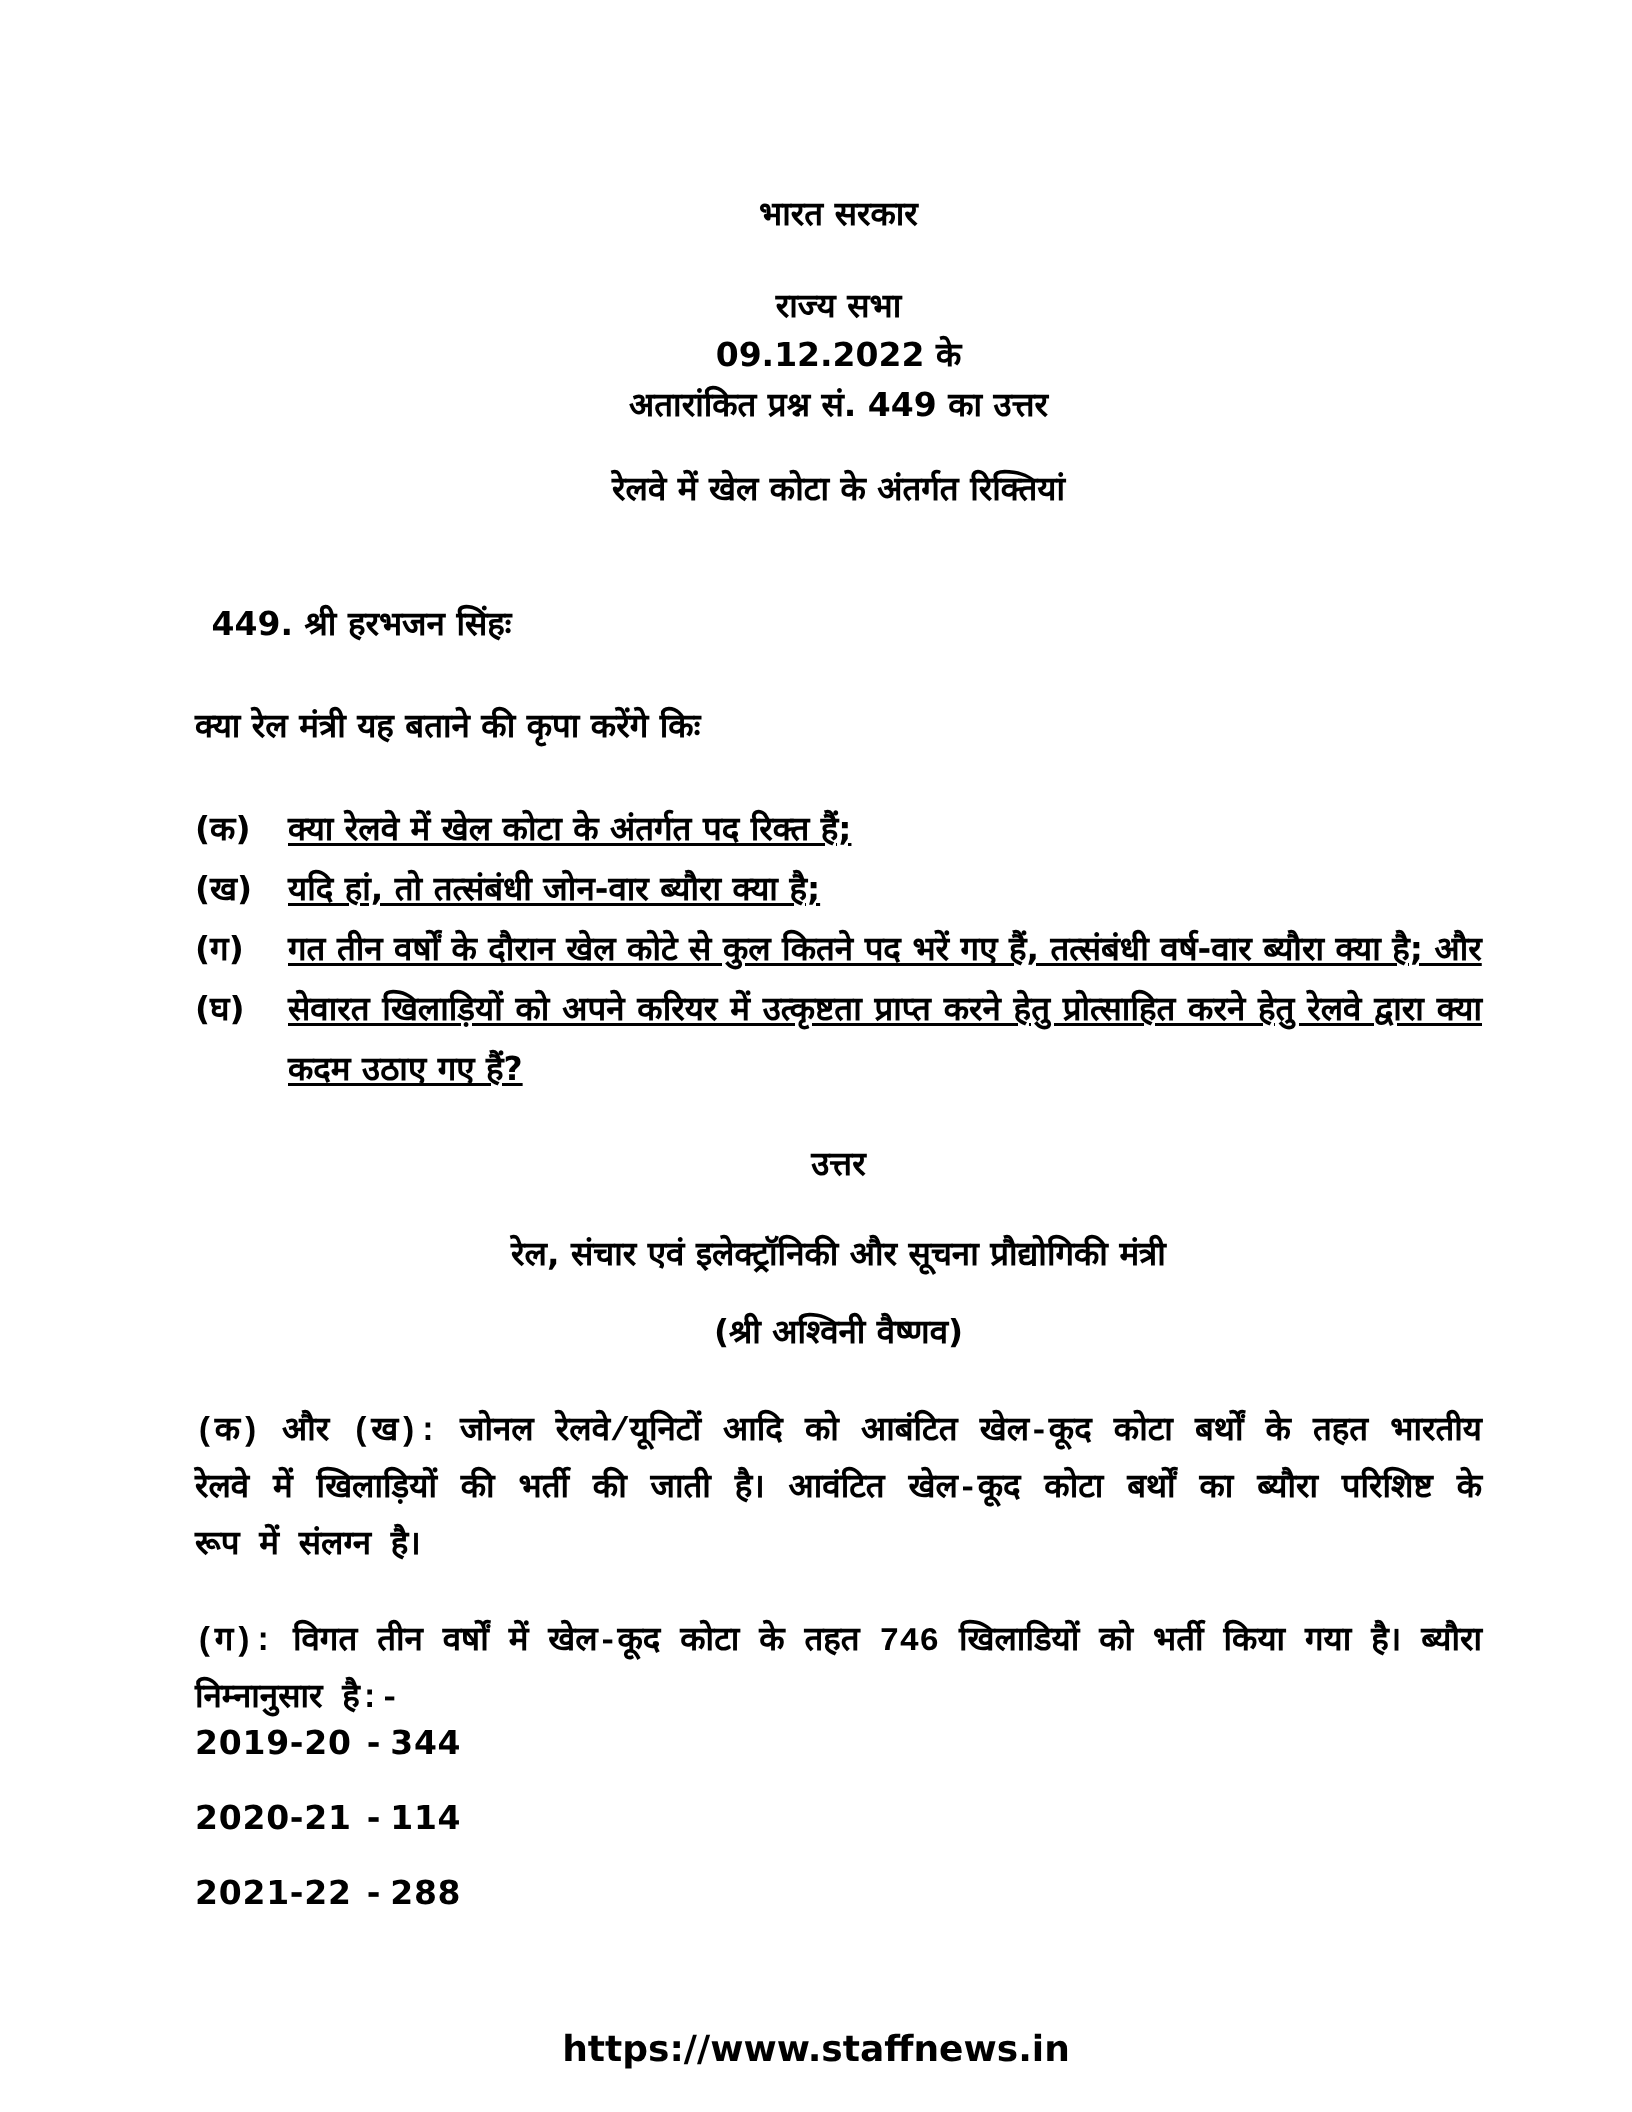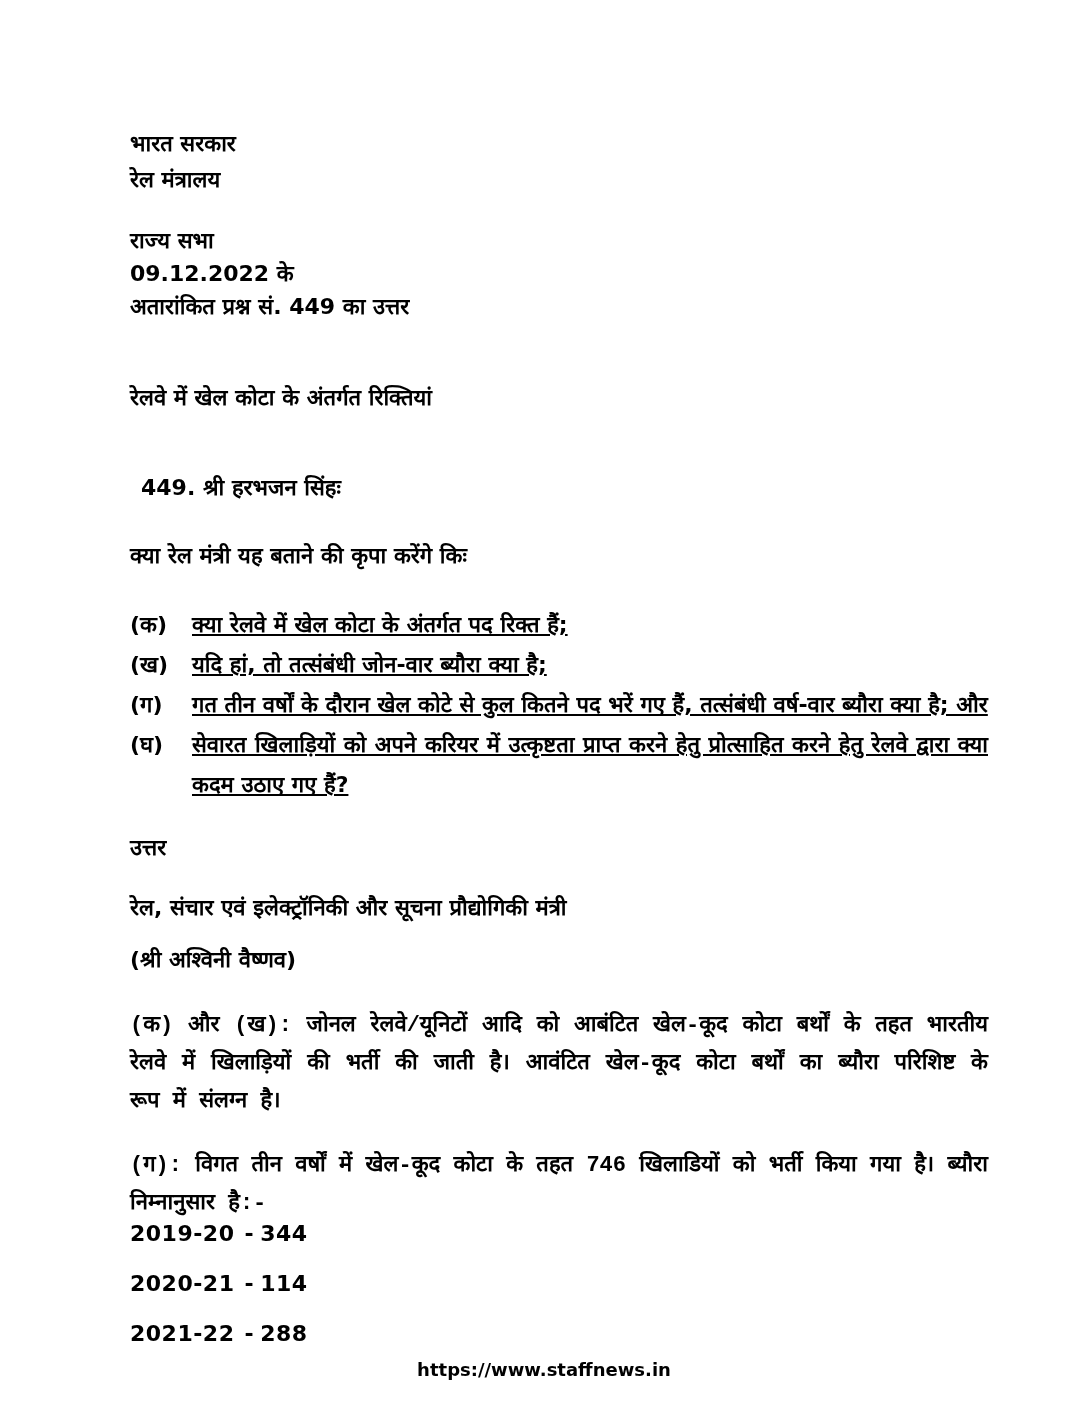--- a/index.html
+++ b/index.html
@@ -10,57 +10,56 @@
     margin: 0 auto;
     background: #ffffff;
     color: #000000;
     font-family: "DejaVu Sans", sans-serif;
     font-weight: 700;
     font-size: 22px;
     box-sizing: border-box;
     padding: 126px 100px 0 130px;
     overflow: hidden;
   }
-  .center { }
+  .center { text-align: center; }
   .doc-header .line { line-height: 36px; }
   .session { margin-top: 26px; }
   .session .line { line-height: 33px; }
-  .subject { margin-top: 60px; line-height: 30px; }
+  .subject { margin-top: 25px; line-height: 30px; }
   .q-head { display: flex; margin-top: 60px; line-height: 30px; margin-left: 11px; }
   .q-num { width: 62px; flex-shrink: 0; }
   .q-intro { margin-top: 38px; line-height: 30px; }
   .q-parts { margin-top: 34px; }
   .q-part { display: flex; line-height: 40px; }
   .part-label { width: 62px; flex-shrink: 0; }
   .part-text { flex: 1; text-align: justify; text-decoration: underline; }
   .answer-heading { margin-top: 28px; line-height: 30px; }
   .minister-title { margin-top: 30px; line-height: 30px; }
   .minister-name { margin-top: 22px; line-height: 30px; }
   .para { margin-top: 32px; line-height: 38px; text-align: justify; font-family: Liberation Mono, monospace; }
   .para-g { margin-top: 26px; }
   .years { }
   .year-line { line-height: 22px; margin-bottom: 28px; letter-spacing: 0.5px; }
   .year-line .sep { padding: 0 6px 0 10px; }
   .footer {
     position: absolute;
     left: 0; right: 0;
     bottom: 28px;
     text-align: center;
-    font-size: 18px;
+    font-size: 24px;
     font-weight: 700;
   }
 </style>
 </head>
 <body>
 
 <div class="page">
 
   <div class="doc-header center">
     <div class="line">भारत सरकार</div>
-    <div class="line">रेल मंत्रालय</div>
   </div>
 
   <div class="session center">
     <div class="line">राज्य सभा</div>
     <div class="line">09.12.2022 के</div>
     <div class="line">अतारांकित प्रश्न सं. 449 का उत्तर</div>
   </div>
 
   <div class="subject center">रेलवे में खेल कोटा के अंतर्गत रिक्तियां</div>
 

